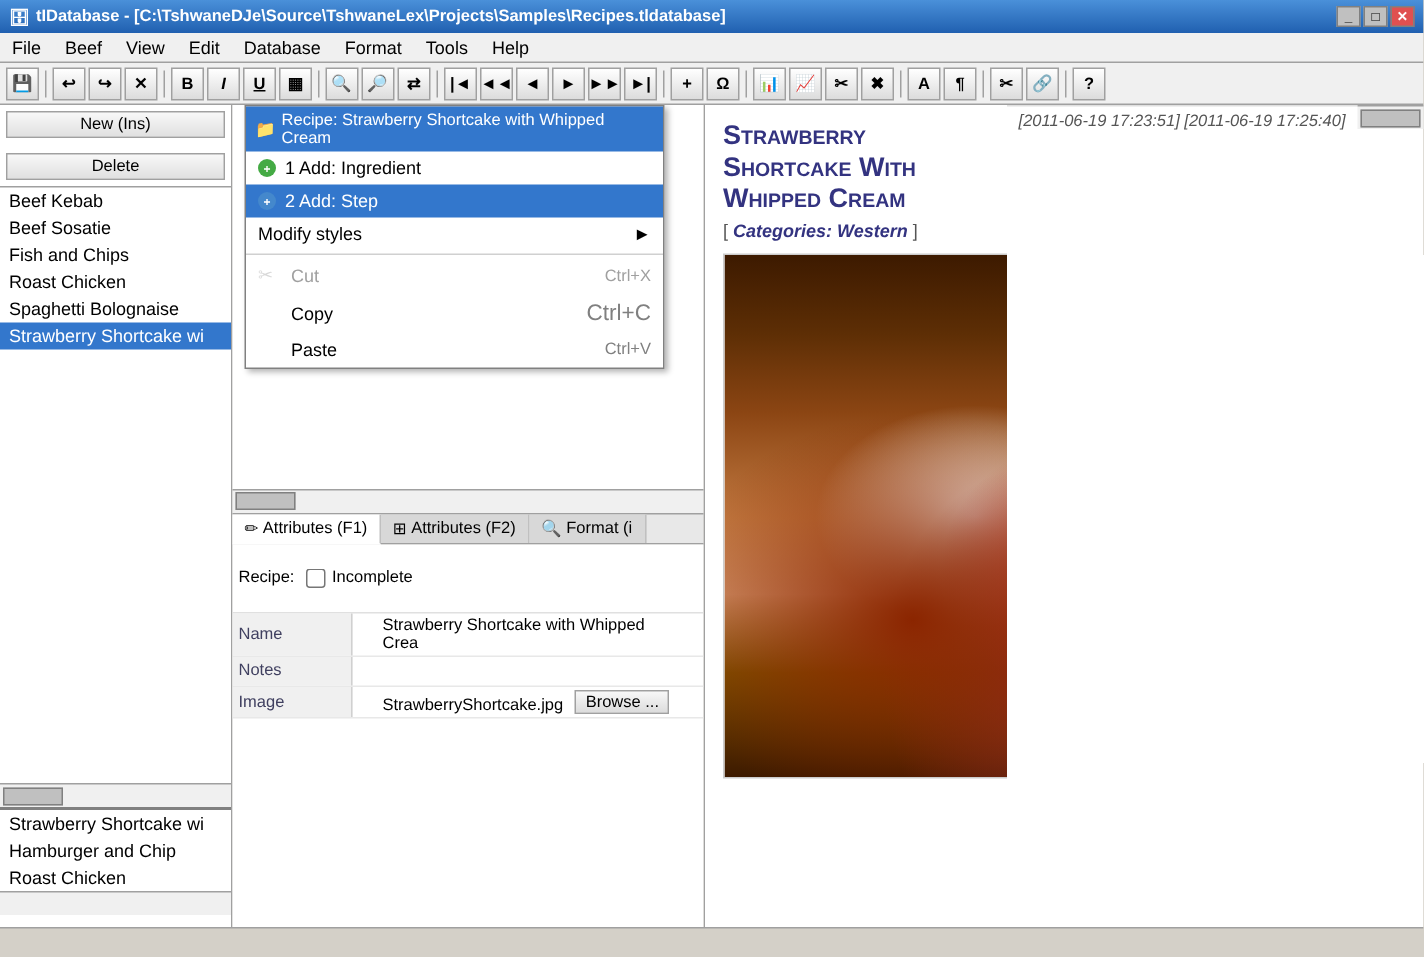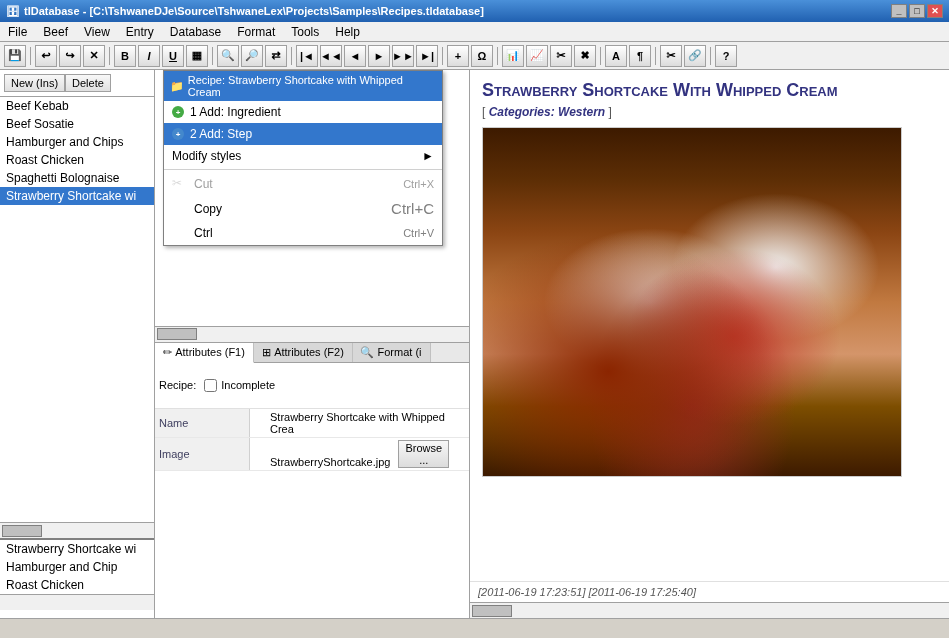--- a/index.html
+++ b/index.html
@@ -77,23 +77,23 @@
     
     .left-panel {
       width: 155px;
       background: white;
       border-right: 1px solid #a0a0a0;
       display: flex;
       flex-direction: column;
     }
     .left-panel-buttons {
       display: flex;
-      flex-direction: row;
+      flex-direction: column;
       padding: 4px;
-      gap: 0;
+      gap: 10px;
       border-bottom: 1px solid #a0a0a0;
     }
     .panel-btn {
       background: linear-gradient(to bottom, #f8f8f8, #e0e0e0);
       border: 1px solid #a0a0a0;
       padding: 2px 6px;
       cursor: pointer;
       font-size: 11px;
       text-align: center;
     }
@@ -212,21 +212,21 @@
       background: white;
       flex: 1;
       overflow: auto;
     }
     .attr-row {
       display: flex;
       border-bottom: 1px solid #e8e8e8;
       min-height: 20px;
     }
     .attr-label {
-      width: 95px;
+      width: 80px;
       padding: 2px 4px;
       background: #f0f0f0;
       border-right: 1px solid #d0d0d0;
       color: #404060;
       font-size: 11px;
       display: flex;
       align-items: center;
       flex-shrink: 0;
     }
     .attr-value {
@@ -245,21 +245,21 @@
       font-size: 11px;
       margin-left: 4px;
     }
 
     
     .right-panel {
       flex: 1;
       background: white;
       overflow: hidden;
       display: flex;
-      flex-direction: column;
+      flex-direction: row;
     }
     .preview-content {
       flex: 1;
       padding: 10px 12px;
       overflow: auto;
     }
     .preview-title {
       font-size: 18px;
       font-weight: bold;
       color: #333380;
@@ -356,21 +356,21 @@
     <div class="title-btn">_</div>
     <div class="title-btn">□</div>
     <div class="title-btn close">✕</div>
   </div>
 </div>
 
 <div class="menu-bar">
   <div class="menu-item">File</div>
   <div class="menu-item">Beef</div>
   <div class="menu-item">View</div>
-  <div class="menu-item">Entry</div>
+  <div class="menu-item">Edit</div>
   <div class="menu-item">Database</div>
   <div class="menu-item">Format</div>
   <div class="menu-item">Tools</div>
   <div class="menu-item">Help</div>
 </div>
 
 <div class="toolbar">
   <div class="toolbar-btn" title="Save">💾</div>
   <div class="toolbar-sep"></div>
   <div class="toolbar-btn" title="Undo">↩</div>
@@ -419,21 +419,21 @@
 <div class="main-layout">
 
   <div class="left-panel">
     <div class="left-panel-buttons">
       <button class="panel-btn">New (Ins)</button>
       <button class="panel-btn">Delete</button>
     </div>
     <ul class="entries-list">
       <li class="entry-item">Beef Kebab</li>
       <li class="entry-item">Beef Sosatie</li>
-      <li class="entry-item">Hamburger and Chips</li>
+      <li class="entry-item">Fish and Chips</li>
       <li class="entry-item">Roast Chicken</li>
       <li class="entry-item">Spaghetti Bolognaise</li>
       <li class="entry-item selected">Strawberry Shortcake wi</li>
     </ul>
     <div class="hscroll">
       <div class="scroll-thumb"></div>
     </div>
     <div class="bottom-left">
       <ul class="bottom-list">
         <li class="bottom-list-item">Strawberry Shortcake wi</li>
@@ -476,21 +476,21 @@
         <div class="ctx-item" style="display:flex;justify-content:space-between;">
           <div style="display:flex;align-items:center;gap:6px;">
             <span style="width:16px;height:16px;"></span>
             <span>Copy</span>
           </div>
           <span style="color:#808080;font-size:15px;">Ctrl+C</span>
         </div>
         <div class="ctx-item" style="display:flex;justify-content:space-between;">
           <div style="display:flex;align-items:center;gap:6px;">
             <span style="width:16px;height:16px;"></span>
-            <span>Ctrl</span>
+            <span>Paste</span>
           </div>
           <span style="color:#808080;font-size:11px;">Ctrl+V</span>
         </div>
       </div>
     </div>
 
     <div class="hscroll">
       <div class="scroll-thumb"></div>
     </div>
 
@@ -517,20 +517,24 @@
           <label>Incomplete</label>
         </div>
       </div>
       <div class="attr-row">
         <div class="attr-label">Name</div>
         <div class="attr-value">
           <span>Strawberry Shortcake with Whipped Crea</span>
         </div>
       </div>
       <div class="attr-row">
+        <div class="attr-label">Notes</div>
+        <div class="attr-value"></div>
+      </div>
+      <div class="attr-row">
         <div class="attr-label">Image</div>
         <div class="attr-value">
           <span>StrawberryShortcake.jpg</span>
           <button class="browse-btn">Browse ...</button>
         </div>
       </div>
     </div>
   </div>
 
   <div class="right-panel">

